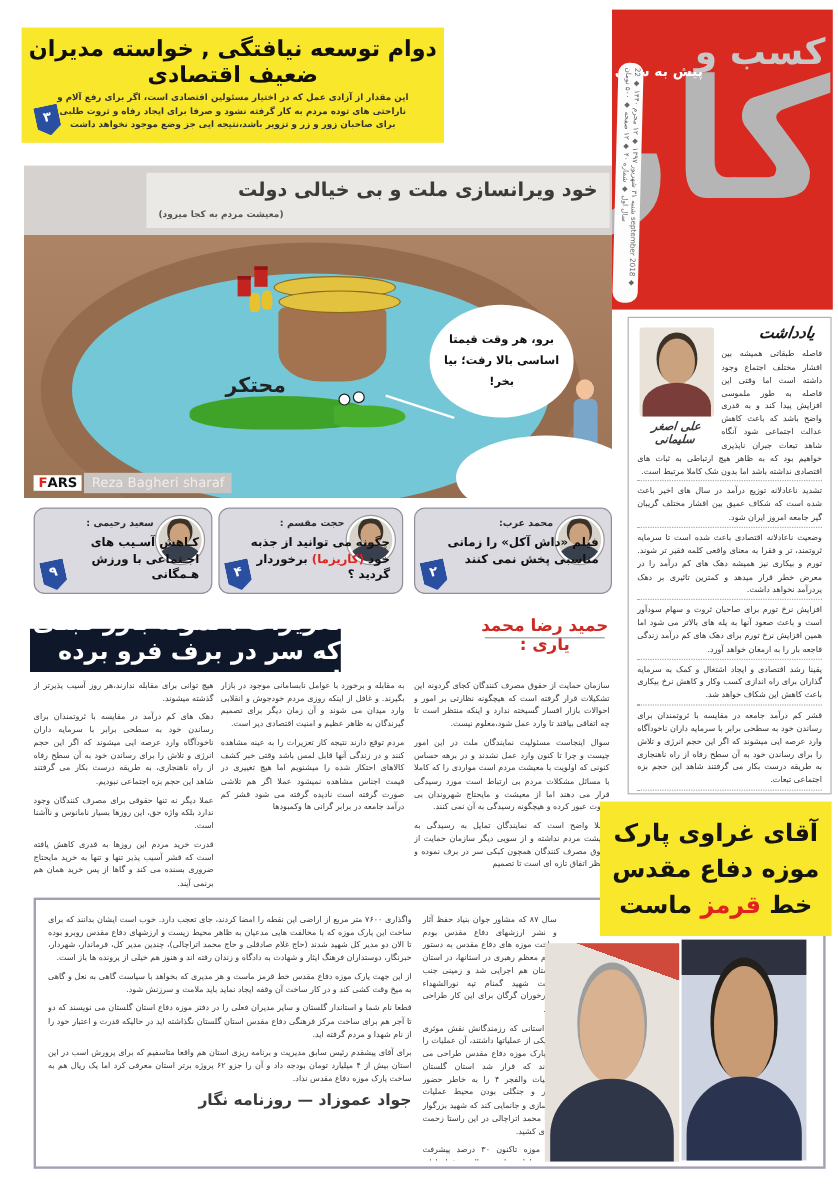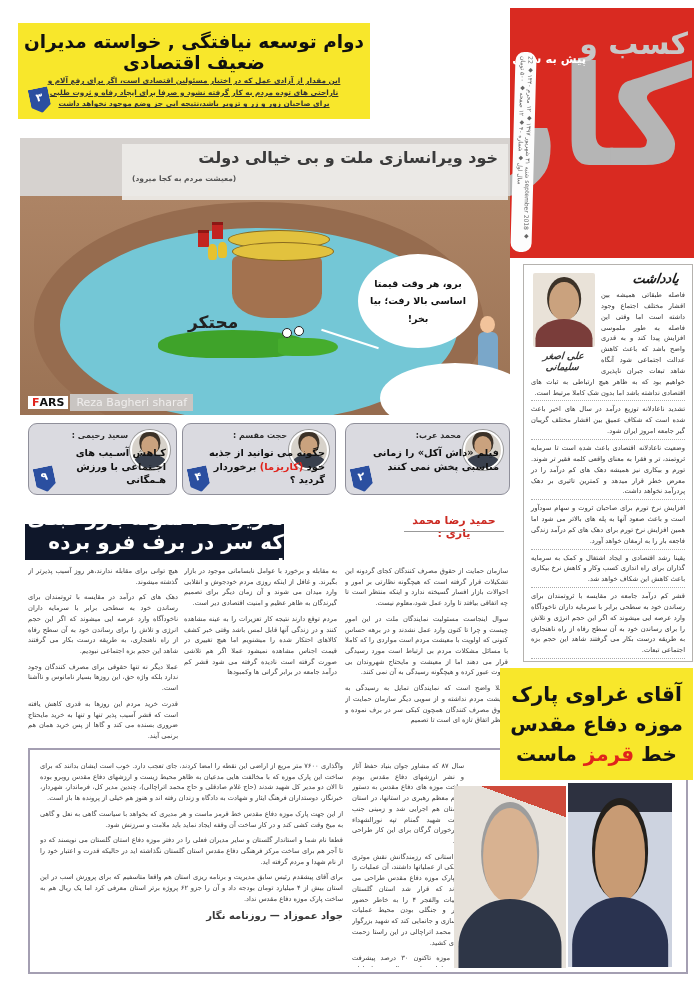--- a/index.html
+++ b/index.html
@@ -16,30 +16,30 @@
   .dateline{position:absolute;left:3px;top:44px;width:21px;height:200px;background:#fdfdfd;border-radius:9px;
             transform:rotate(1.5deg);overflow:hidden;}
   .dateline span{position:absolute;left:2px;top:4px;writing-mode:vertical-rl;font-size:6px;color:#666;
             width:17px;height:192px;line-height:1.25;direction:ltr;}
 
   
   .lead{left:18px;top:23px;width:352px;height:96px;background:#f8e72b;}
   .lead-headline{position:absolute;top:8px;left:0;right:0;text-align:center;font-size:18.5px;
                  font-weight:bold;color:#101010;}
   .lead-sub{position:absolute;top:52px;left:28px;right:28px;text-align:center;font-size:7.3px;
-            line-height:1.6;color:#333;font-weight:bold;text-decoration:underline;}
+            line-height:1.6;color:#333;font-weight:bold;}
   .badge{width:20px;height:25px;background:#2b4fa0;color:#fff;font-size:11px;font-weight:bold;
          text-align:center;line-height:20px;
          clip-path:polygon(0 0,100% 0,100% 72%,50% 100%,0 72%);transform:rotate(-12deg);}
   .lead .badge{position:absolute;left:12px;bottom:6px;}
 
   
   .cartoon{left:20px;top:138px;width:490px;height:277px;
            background:linear-gradient(180deg,#d6d2cf 0,#d6d2cf 58px,#ad8465 58px,#9a7254 100%);overflow:hidden;}
-  .ct-strip{position:absolute;right:2px;top:6px;width:386px;height:56px;background:rgba(236,234,231,.95);}
+  .ct-strip{position:absolute;right:2px;top:6px;width:386px;height:46px;background:rgba(236,234,231,.95);}
   .ct-title{position:absolute;right:10px;top:4px;font-size:16px;font-weight:bold;color:#3b3b3b;}
   .ct-sub{position:absolute;left:10px;top:30px;font-size:7.5px;color:#555;font-weight:bold;}
   .pit{position:absolute;left:14px;top:64px;width:450px;height:246px;border-radius:50%;
        background:#74c7d6;border:26px solid #966c4f;box-sizing:border-box;}
   .pedestal{position:absolute;left:212px;top:118px;width:90px;height:62px;background:#a3724f;
             border-radius:6px 6px 40% 40%;}
   .sack{position:absolute;width:100px;height:17px;background:#e2c23e;border:1px solid #8a6a1f;border-radius:50%;}
   .can{position:absolute;width:11px;height:14px;background:#c32420;border-top:3px solid #8d1714;}
   .bottle{position:absolute;width:9px;height:16px;background:#e6c22f;border-radius:40% 40% 30% 30%;}
   .croc-body{position:absolute;left:138px;top:192px;width:150px;height:28px;background:#3fa32a;
@@ -83,21 +83,21 @@
   .note-head{float:left;width:64px;margin:2px 6px 4px 0;}
   .note-photo{width:62px;height:74px;}
   .note-photo.avatar::after{background:#7a3d3a;}
   .note-photo.avatar{border-radius:2px;background:#e9e2d8;}
   .note-title{font-size:13px;font-weight:bold;font-style:italic;color:#1a1a1a;
               transform:skewX(-8deg);margin:0 6px 4px 0;}
   .note-sign{font-size:9.5px;font-weight:bold;font-style:italic;color:#3a3a3a;text-align:center;
              transform:skewX(-6deg);margin-top:3px;}
   .note p{font-size:6.7px;line-height:1.62;color:#333;text-align:justify;margin:0 0 3px;
           border-bottom:1px dotted #aaa;padding-bottom:2px;}
-  .byline{left:400px;top:514px;width:108px;text-align:center;font-size:11px;font-weight:bold;color:#cc2a22;}
+  .byline{left:400px;top:514px;width:108px;text-align:center;font-size:14px;font-weight:bold;color:#cc2a22;}
   .byline-rule{left:404px;top:531px;width:100px;border-top:1px solid #999;height:0;}
   .green-banner{left:25px;top:524px;width:259px;height:36px;background:#0f172a;color:#fff;
                 display:flex;align-items:center;justify-content:center;
                 font-size:20px;font-weight:bold;}
   .mcol{top:566px;height:179px;overflow:hidden;}
   .mcol p,.bcol p{font-size:6.7px;line-height:1.6;color:#3a3a3a;text-align:justify;margin:0 0 5px;}
   .mcol-r{left:345px;width:163px;}
   .mcol-m{left:184px;width:153px;}
   .mcol-l{left:28px;width:150px;}
 
@@ -105,21 +105,21 @@
   .promo{left:500px;top:668px;width:193px;height:112px;background:#f8e72b;z-index:5;
          display:flex;flex-direction:column;align-items:center;justify-content:center;}
   .promo div{font-size:20px;font-weight:bold;color:#141414;line-height:1.5;}
   .promo .red{color:#e0231c;}
 
   
   .bottom-box{left:28px;top:748px;width:660px;height:226px;border:2px solid #a49fb2;box-sizing:border-box;}
   .bcol{position:absolute;overflow:hidden;}
   .bcol-wide{left:10px;top:11px;width:303px;height:204px;}
   .bcol-sal{left:322px;top:11px;width:112px;height:206px;}
-  .bsign{font-size:10px;color:#3a3a3a;margin-top:4px;font-weight:bold;}
+  .bsign{font-size:13px;color:#3a3a3a;margin-top:4px;font-weight:bold;}
   .photo-old{left:424px;top:36px;width:112px;height:182px;
              background:linear-gradient(200deg,#cf4a3a 0 14%,#e6e1da 14% 100%);}
   .photo-old.avatar::before{background:#d8b291;box-shadow:0 -4px 0 2px #9d9d9d;}
   .photo-old.avatar::after{background:#2e3647;}
   .photo-young{left:538px;top:33px;width:104px;height:184px;
              background:linear-gradient(180deg,#2d3140 0 16%,#cdd3e0 16% 100%);}
   .photo-young.avatar::before{background:#c89b74;box-shadow:0 -4px 0 3px #23201c;}
   .photo-young.avatar::after{background:#2a3350;}
 </style>
 </head>

